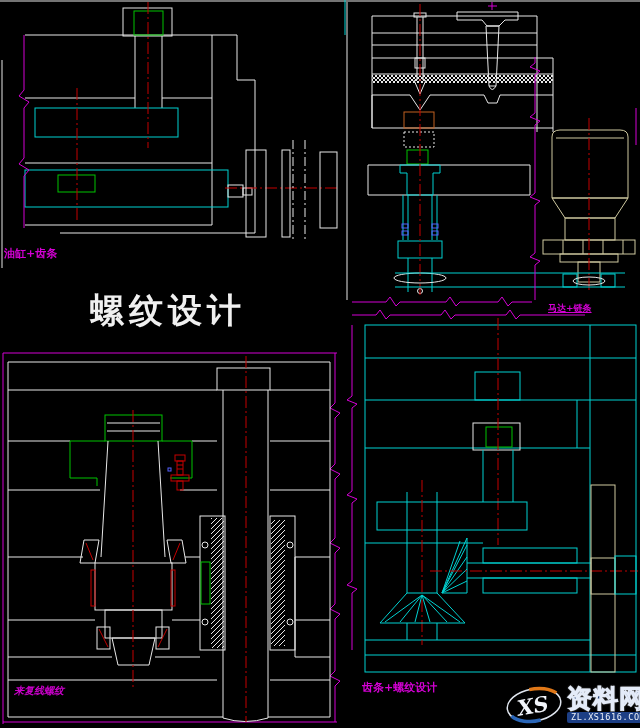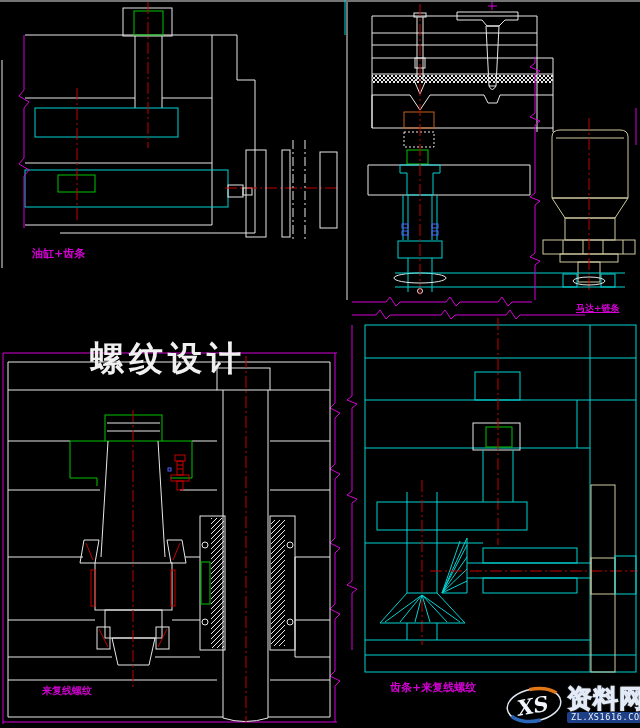--- a/index.html
+++ b/index.html
@@ -12,25 +12,25 @@
   .g{stroke:var(--line-green);fill:none;stroke-width:1;}
   .m{stroke:var(--line-magenta);fill:none;stroke-width:1;}
   .y{stroke:var(--line-yellow);fill:none;stroke-width:1;}
   .o{stroke:var(--line-orange);fill:none;stroke-width:1;}
   .r{stroke:var(--line-red);fill:none;stroke-width:1;}
   .b{stroke:var(--line-blue);fill:none;stroke-width:1;}
   .cl{stroke:var(--line-red);fill:none;stroke-width:1;stroke-dasharray:12 3 2 3;}
   .dd{stroke:var(--line-white);fill:none;stroke-width:1;stroke-dasharray:9 3 2 3;}
   .dotted{stroke-dasharray:2 2;}
   .title{position:absolute;left:90px;top:288px;width:180px;color:#f0f0f0;
-         font-size:34px;font-weight:bold;letter-spacing:5px;white-space:nowrap;margin-top:48px;}
-  .lbl{position:absolute;color:var(--line-magenta);font-weight:bold;white-space:nowrap;padding-left:28px;}
+         font-size:34px;font-weight:bold;letter-spacing:5px;white-space:nowrap;}
+  .lbl{position:absolute;color:var(--line-magenta);font-weight:bold;white-space:nowrap;}
   #lbl-tl{left:4px;top:246px;font-size:11px;}
   #lbl-tr{left:548px;top:302px;font-size:9px;text-decoration:underline;}
-  #lbl-bl{left:14px;top:684px;font-size:10px;opacity:.95;}
+  #lbl-bl{left:14px;top:684px;font-size:10px;opacity:.95;font-style:italic;}
   #lbl-br{left:362px;top:680px;font-size:11px;}
   
   .wm{position:absolute;left:504px;top:681px;width:136px;height:47px;display:flex;
       align-items:center;gap:3px;z-index:5;}
   .wm-logo{position:relative;width:60px;height:42px;flex:0 0 auto;}
   .wm-text{display:flex;flex-direction:column;align-items:flex-start;line-height:1;}
   .wm-site{font-size:25px;font-weight:bold;color:var(--wm-navy);
            -webkit-text-stroke:1px #e4ebf8;text-shadow:0 0 2px #ffffff;letter-spacing:1px;}
   .wm-url{margin-top:1px;font-size:8.5px;letter-spacing:.6px;color:#eef3fb;
           background:var(--wm-blue);padding:1px 4px;border-radius:2px;
@@ -328,21 +328,21 @@
     <rect class="y" x="591" y="485" width="24" height="187" fill="url(#hKhaki)"></rect>
     <rect class="y" x="591" y="558" width="24" height="36" fill="url(#dKhaki)"></rect>
     <rect class="c" x="615" y="556" width="21" height="38"></rect>
   </g>
 </svg>
 
   <div class="title">螺纹设计</div>
   <div class="lbl" id="lbl-tl">油缸+齿条</div>
   <div class="lbl" id="lbl-tr">马达+链条</div>
   <div class="lbl" id="lbl-bl">来复线螺纹</div>
-  <div class="lbl" id="lbl-br">齿条+来复线螺纹</div>
+  <div class="lbl" id="lbl-br">齿条+螺纹设计</div>
 
   <div class="wm">
     <div class="wm-logo">
       <svg width="60" height="42" viewBox="0 0 60 42">
         <g transform="rotate(-10 30 21)">
           <ellipse cx="30" cy="21" rx="27" ry="16" fill="none" stroke="#dfe5ee" stroke-width="1.5"></ellipse>
           <path d="M6,28 A27,16 0 0 0 34,37" fill="none" stroke="#2a66b8" stroke-width="3.5"></path>
           <path d="M54,13 A27,16 0 0 0 28,5" fill="none" stroke="#e07818" stroke-width="3.5"></path>
           <text x="13" y="29" font-size="21" font-style="italic" font-weight="bold" font-family="DejaVu Serif, serif" fill="#f2f5fb">XS</text>
         </g>

